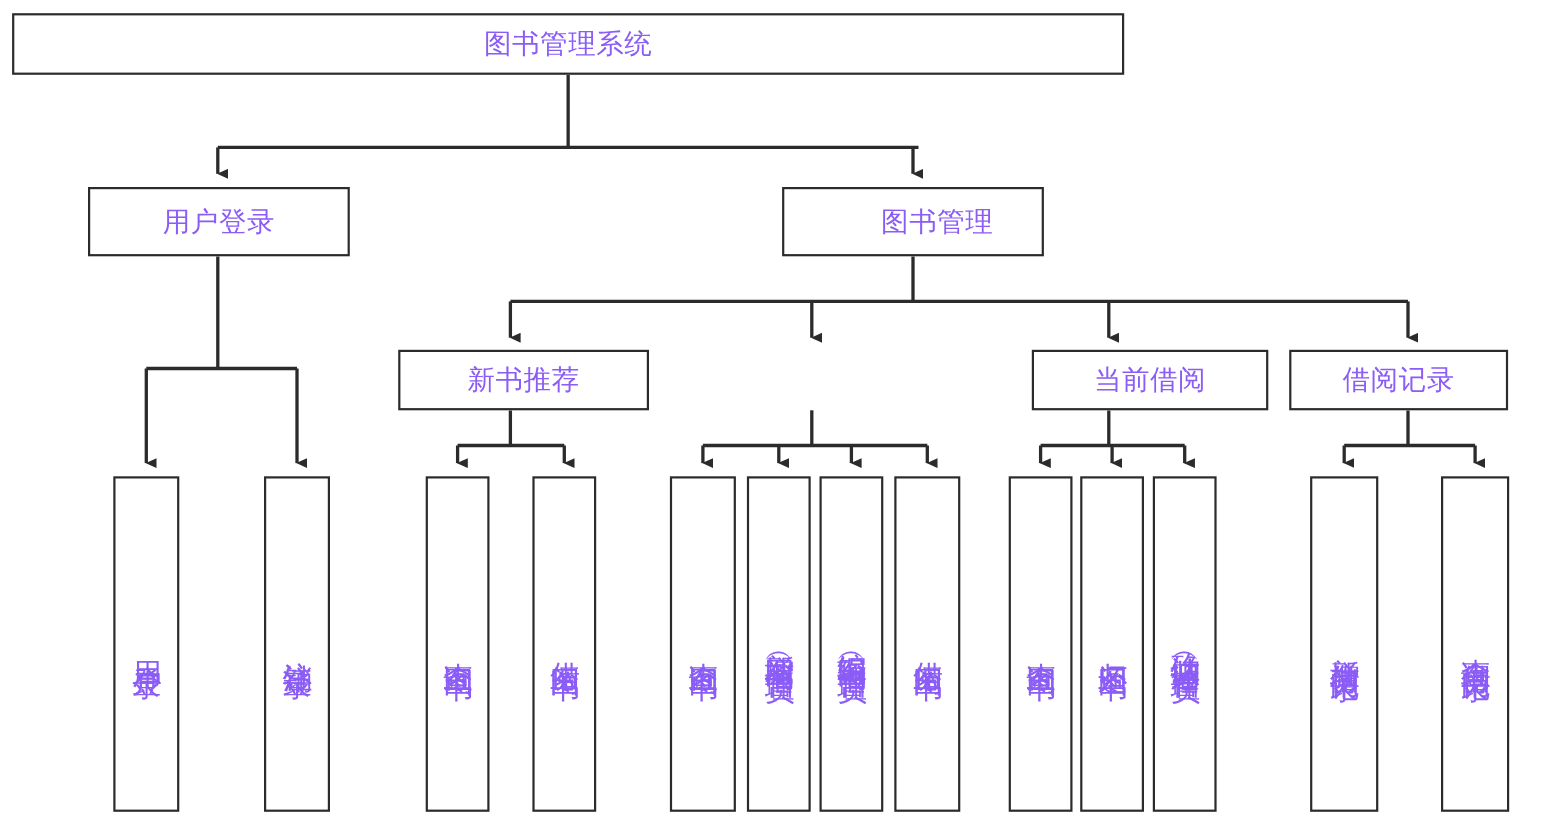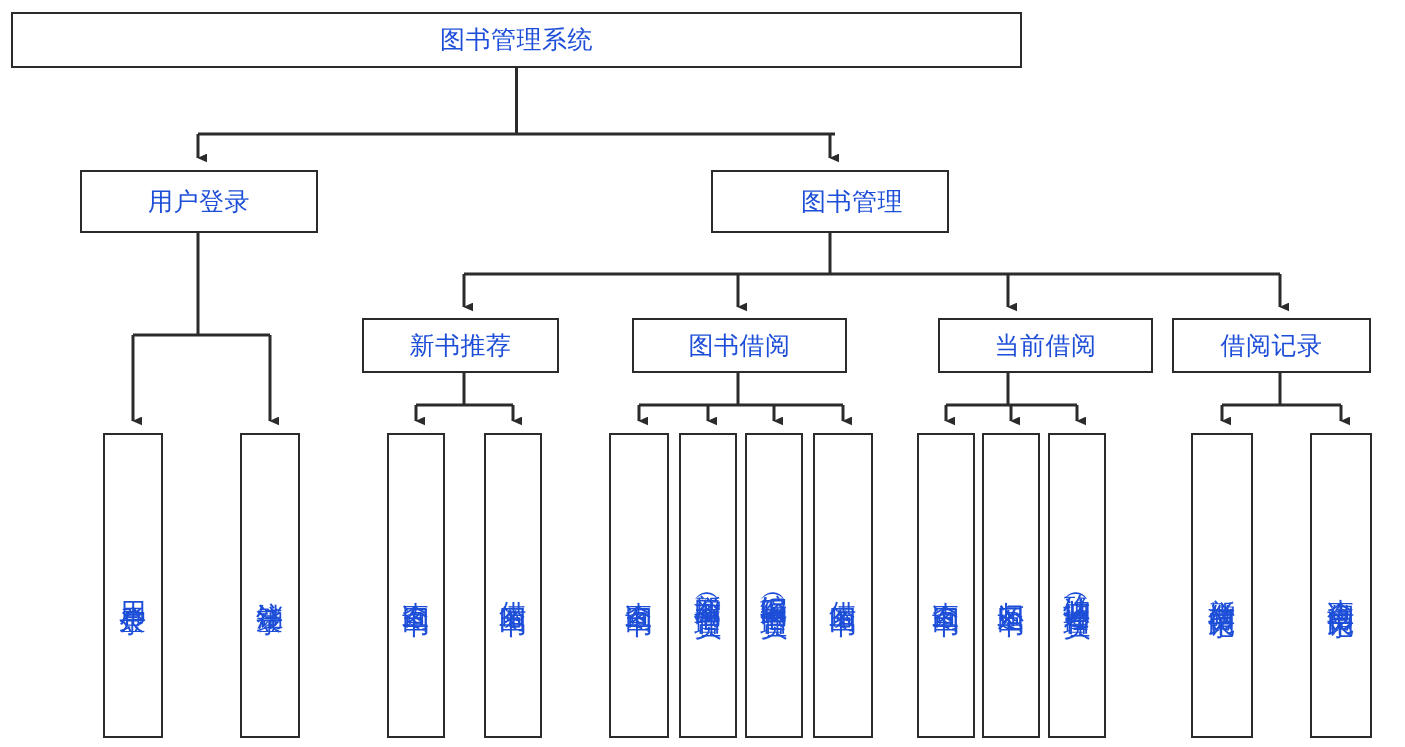--- a/index.html
+++ b/index.html
@@ -30,21 +30,21 @@
     position: absolute;
     box-sizing: border-box;
     background: #ffffff;
     border: 2.5px solid #2b2b2b;
     display: flex;
     align-items: center;
     justify-content: center;
     z-index: 2;
   }
   .node-label {
-    color: #1d4ed8;
+    color: #8b5cf6;
     line-height: 1.04;
     text-align: right;
     white-space: nowrap;
     user-select: none;
   }
   
   .node.horiz .node-label {
     font-size: 25px;
     letter-spacing: 0.5px;
   }
@@ -136,25 +136,22 @@
     <span class="node-label">图书管理系统</span>
   </div>
 
   <div class="node horiz" style="left:80px; top:170px; width:238px; height:63px;">
     <span class="node-label">用户登录</span>
   </div>
   <div class="node horiz" style="left:711px; top:170px; width:238px; height:63px;padding-left:44px;">
     <span class="node-label">图书管理</span>
   </div>
 
-  <div class="node horiz" style="left:362px; top:318px; width:197px; height:55px;">
+  <div class="node horiz" style="left:362px; top:318px; width:228px; height:55px;">
     <span class="node-label">新书推荐</span>
-  </div>
-  <div class="node horiz" style="left:632px; top:318px; width:215px; height:55px;">
-    <span class="node-label">图书借阅</span>
   </div>
   <div class="node horiz" style="left:902px; top:318px; width:215px; height:55px;margin-left:36px;">
     <span class="node-label">当前借阅</span>
   </div>
   <div class="node horiz" style="left:1172px; top:318px; width:199px; height:55px;">
     <span class="node-label">借阅记录</span>
   </div>
 
   <div class="node vert" style="left:103px; top:433px; width:60px; height:305px;">
     <span class="node-label">用户登录</span>

